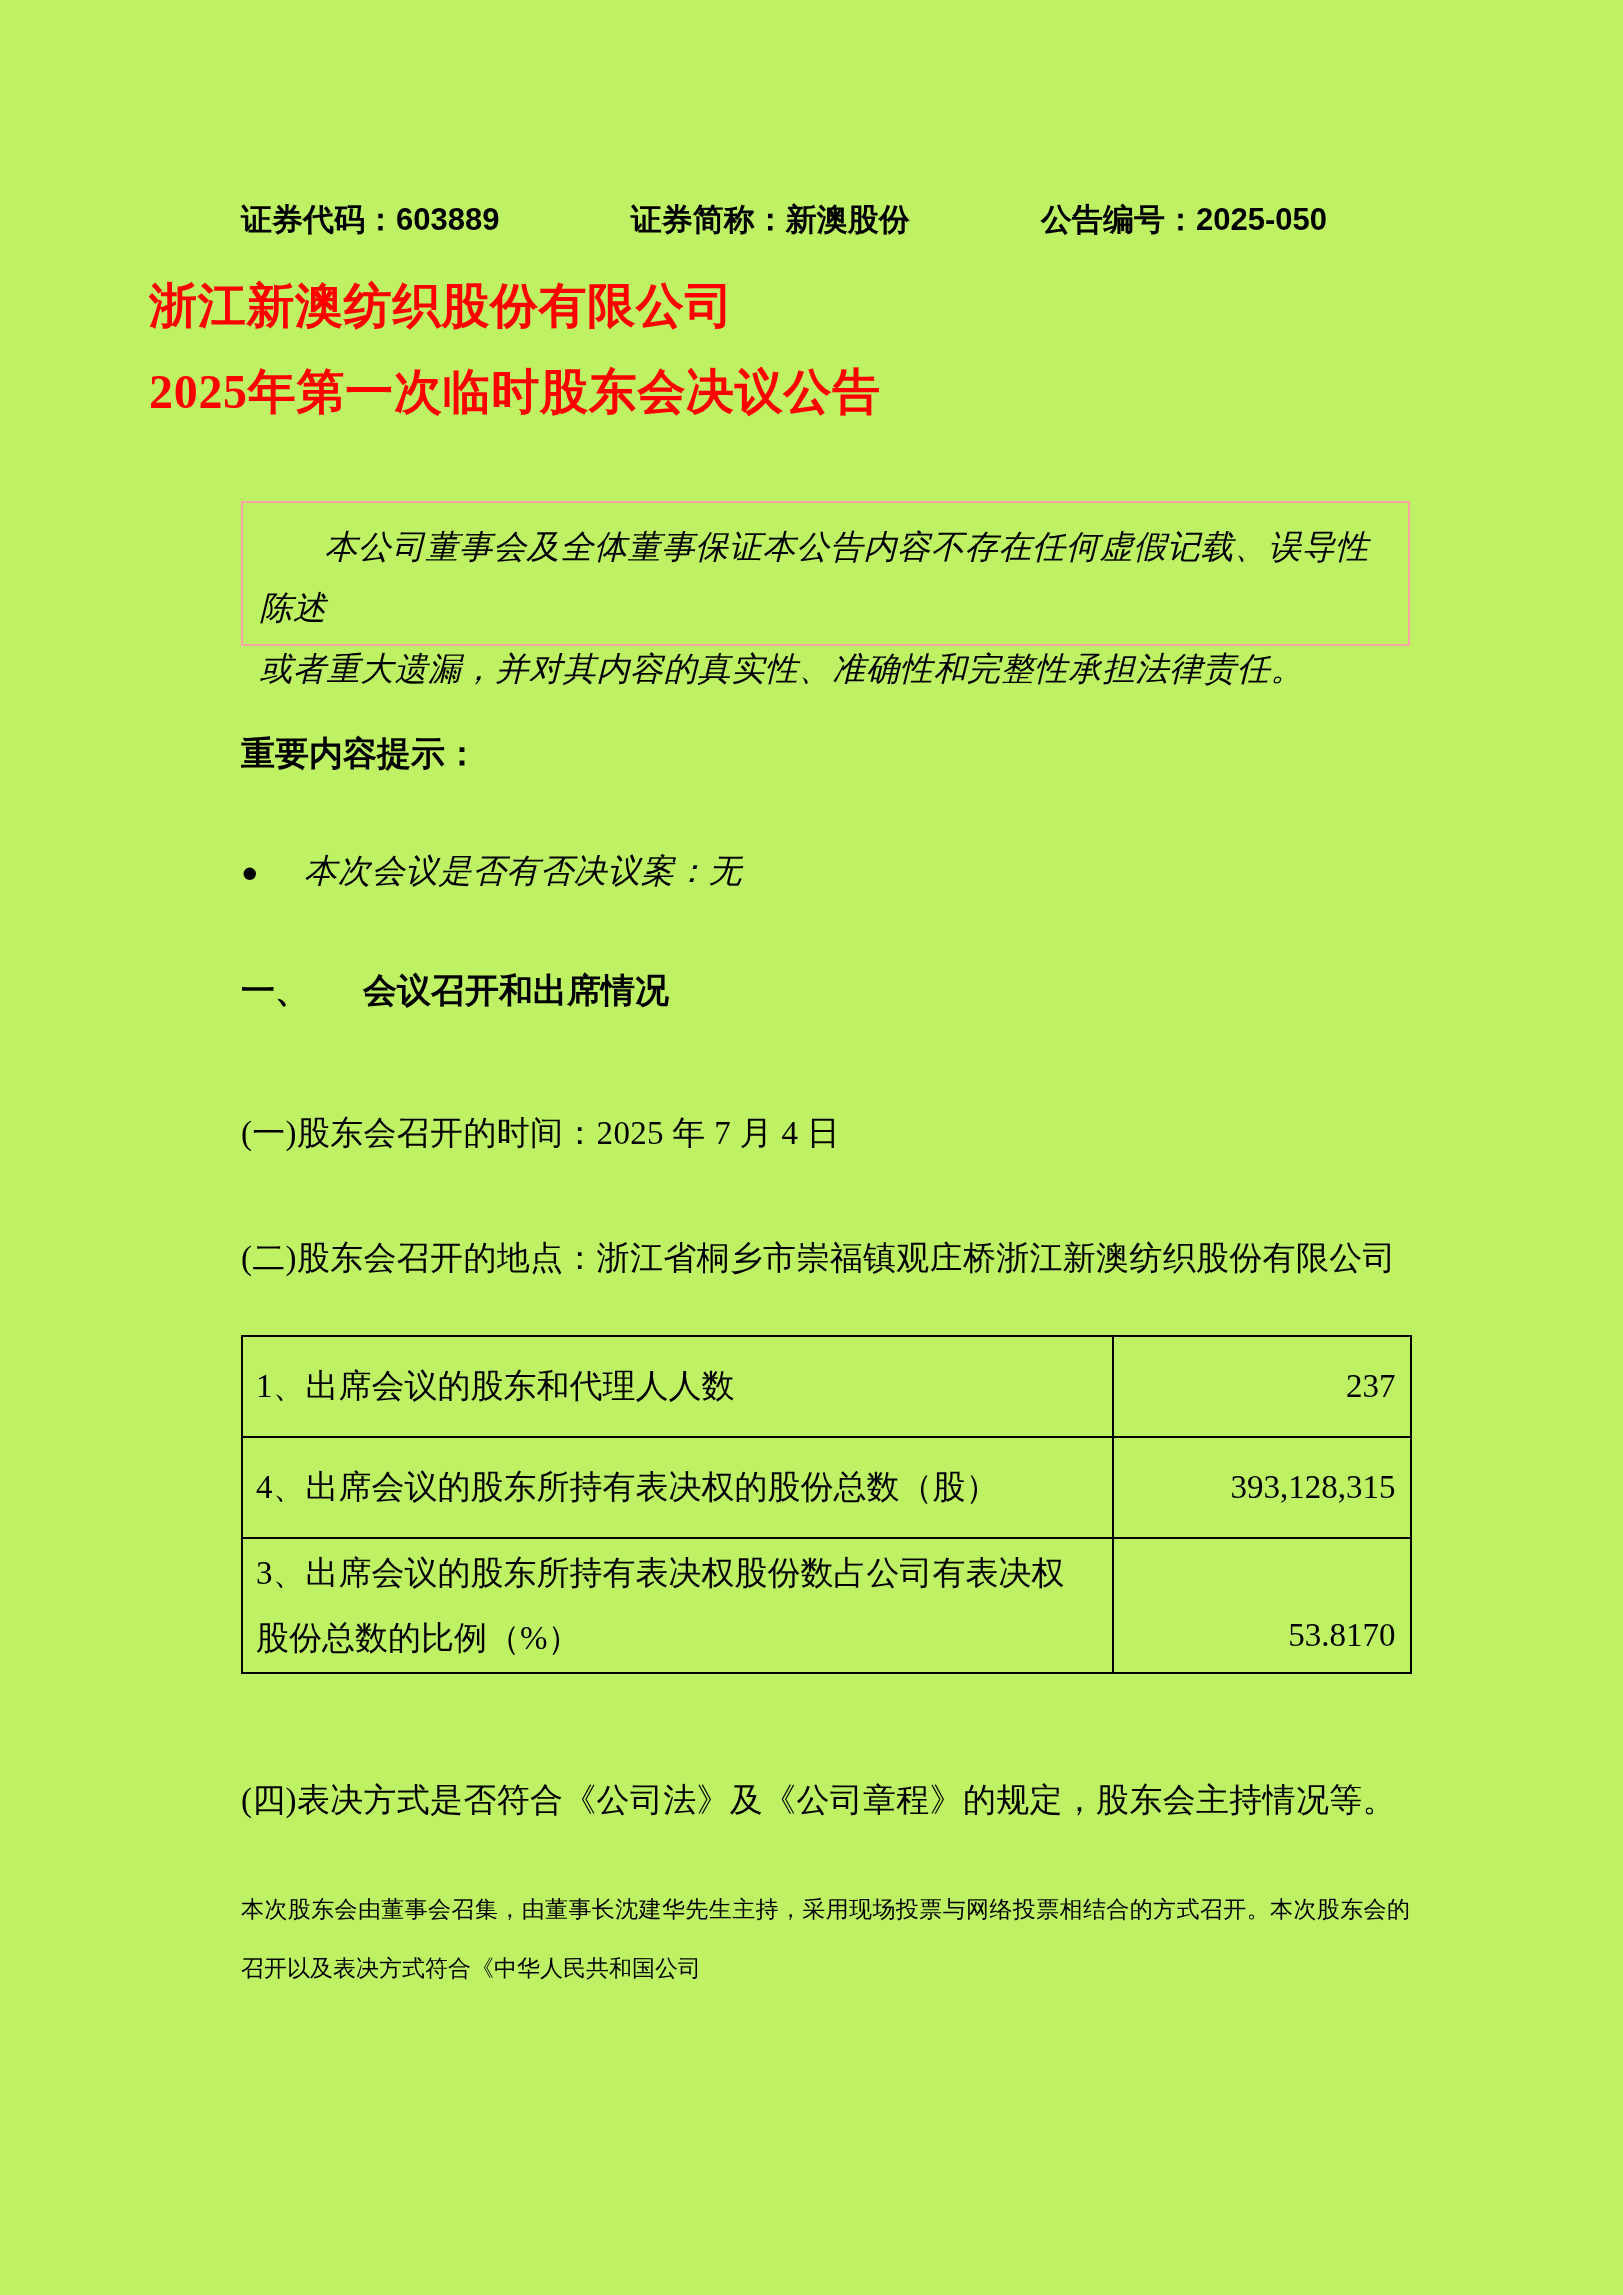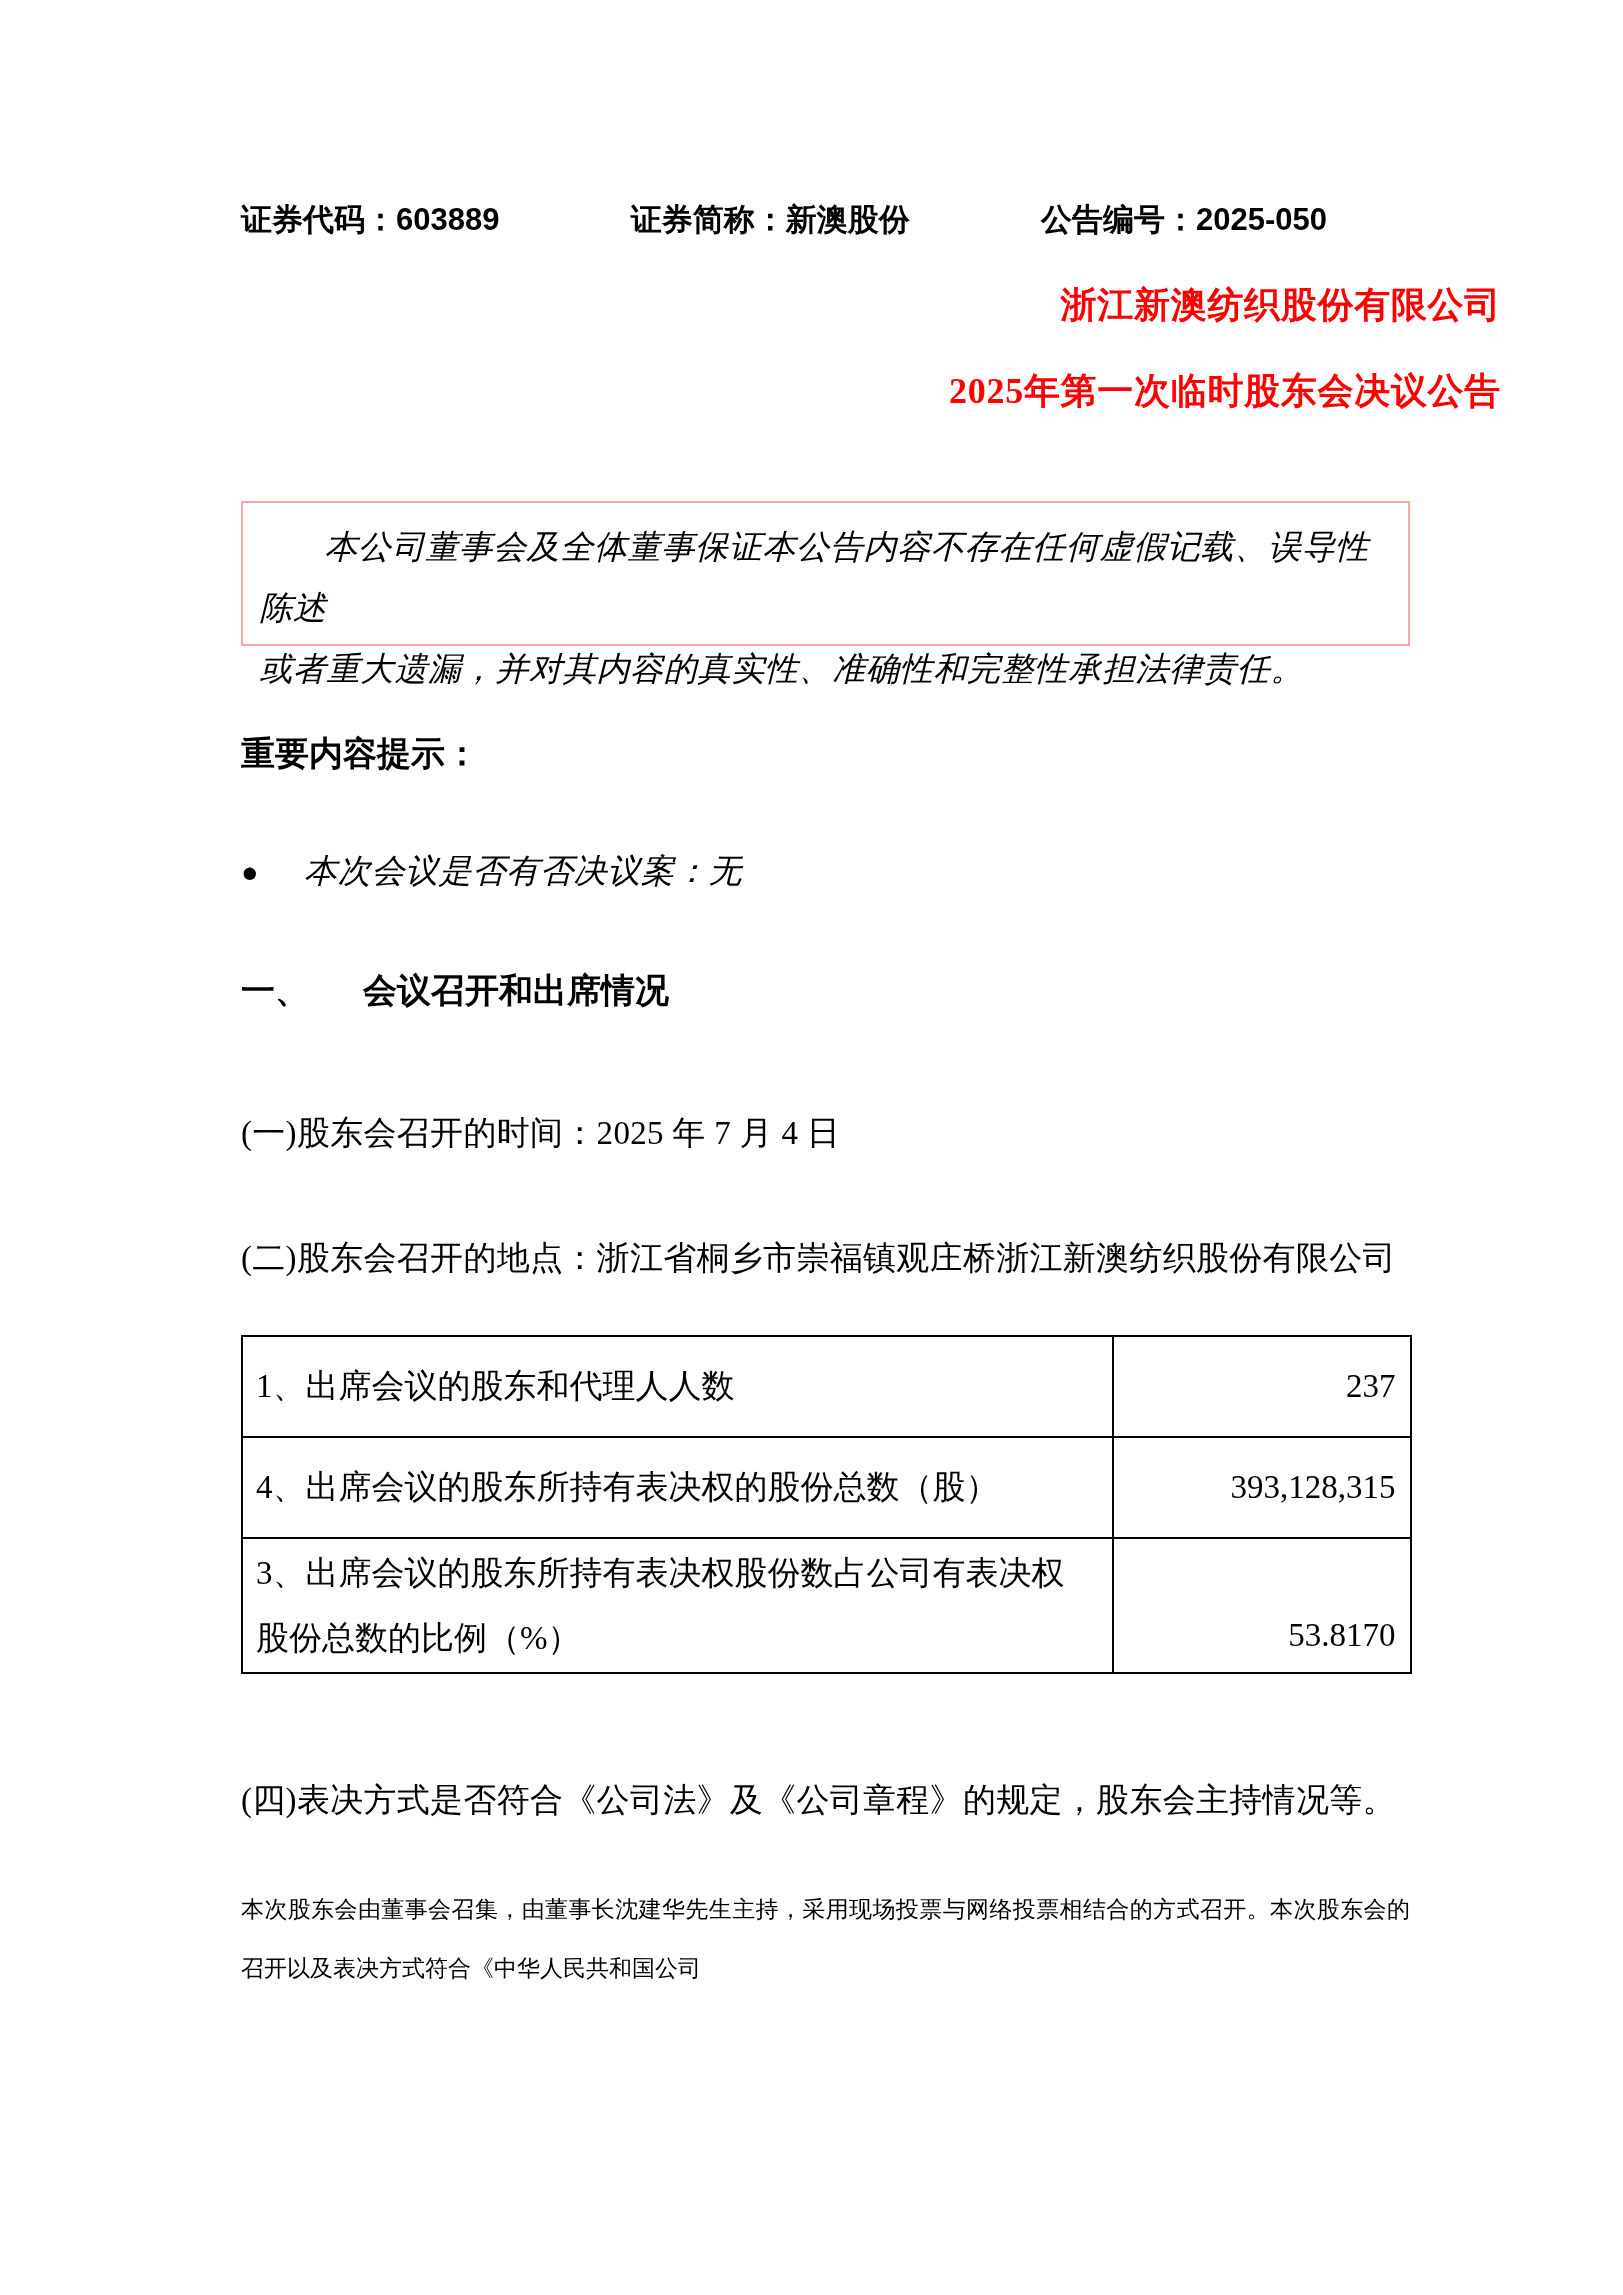--- a/index.html
+++ b/index.html
@@ -3,21 +3,21 @@
 <meta charset="utf-8">
 <style>
   * { margin: 0; padding: 0; box-sizing: border-box; }
   html, body { background: #888; }
   body { font-family: "Liberation Serif", "DejaVu Serif", serif; }
   .sheet {
     position: relative;
     width: 1623px;
     height: 2295px;
     margin: 0 auto;
-    background: #ffffff;
+    background: #bef264;
     color: #000000;
     overflow: hidden;
   }
   .content {
     margin-left: 241px;
     width: 1169px;
   }
   
   .doc-header {
     display: flex;
@@ -26,23 +26,23 @@
     width: 1086px;
     font-family: "Liberation Sans", "DejaVu Sans", sans-serif;
     font-weight: bold;
     font-size: 31px;
     line-height: 39px;
     white-space: nowrap;
   }
   
   .doc-title {
     margin-top: 34px;
-    text-align: right;
+    text-align: left;
     font-weight: bold;
-    font-size: 36px;
+    font-size: 48px;
     line-height: 65px;
     color: #FF0000;
     letter-spacing: 0.7px;
     
     margin-left: -92px;
     width: 1352px;
   }
   .doc-subtitle {
     margin-top: 21px;
   }

